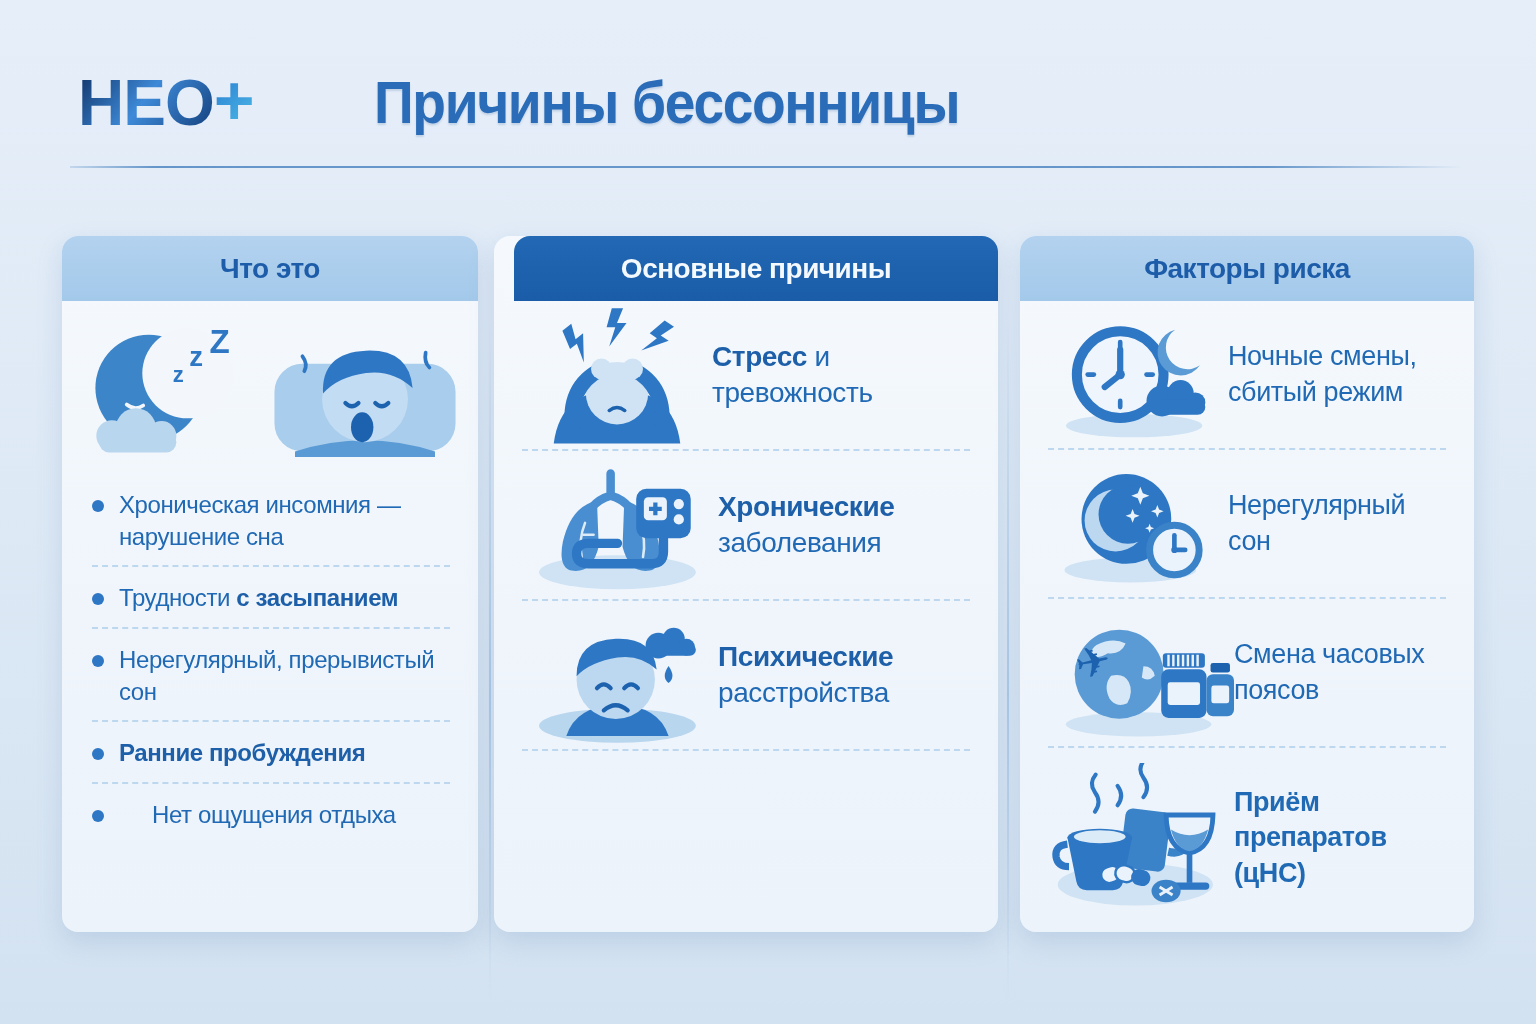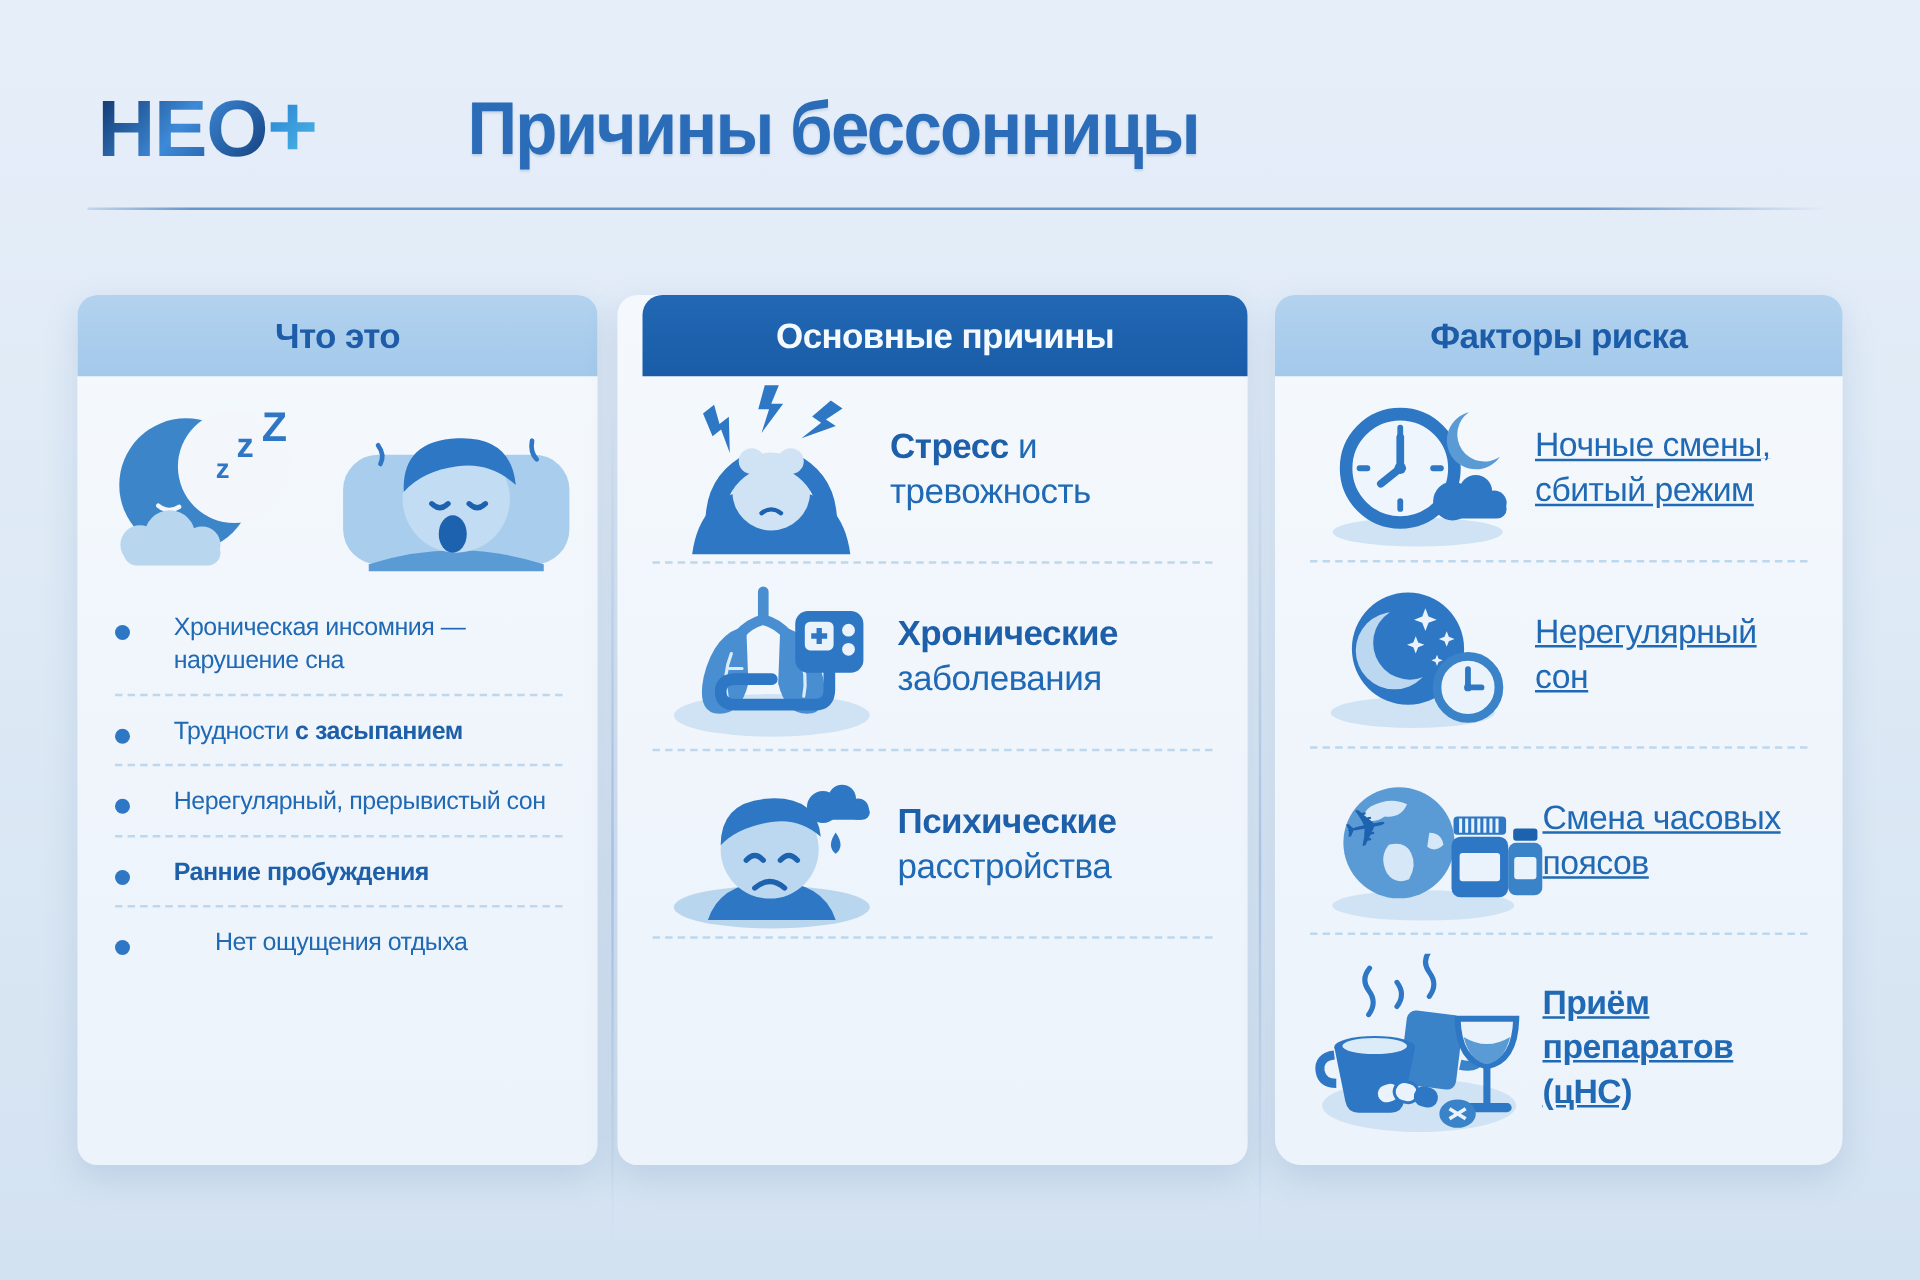--- a/index.html
+++ b/index.html
@@ -30,45 +30,45 @@
           background:linear-gradient(90deg,rgba(70,128,190,.2),rgba(70,128,190,.8) 6%,rgba(70,128,190,.8) 86%,rgba(70,128,190,0)); }
   .seam { position:absolute; width:2px; top:320px; height:680px;
           background:linear-gradient(180deg,rgba(120,170,220,0),rgba(120,170,220,.45) 55%,rgba(120,170,220,0)); }
 
   
   .card { position:absolute; top:236px; height:696px; border-radius:16px;
           background:linear-gradient(180deg,#f5f9fd 0%,#eef4fb 70%,#ecf3fa 100%);
           box-shadow:0 10px 26px rgba(90,130,180,.20); }
   #card-what   { left:62px;   width:416px; }
   #card-causes { left:494px;  width:504px; }
-  #card-risks  { left:1020px; width:454px;border-radius:21px; }
+  #card-risks  { left:1020px; width:454px; }
   .card-header { height:65px; border-radius:16px 16px 0 0; display:flex;
                  align-items:center; justify-content:center; font-size:28px;
                  font-weight:700; letter-spacing:-0.5px; }
   .hdr-light { background:linear-gradient(180deg,#b3d2ef,#a3c9ea); color:#1c5ca9; }
   .hdr-dark  { background:linear-gradient(180deg,#2268b4,#1a5ca8); color:#f4f9fd;margin-left:20px; }
 
   
   .what-icons { position:absolute; top:74px; left:0; width:100%;
                 display:flex; justify-content:center; align-items:flex-start; gap:6px; }
   .bullets { position:absolute; top:238px; left:30px; right:28px; }
   .bullet { display:flex; gap:15px; padding:15px 0 13px;
             border-bottom:2px dashed #bdd8ee; }
   .bullet:last-child { border-bottom:none;gap:48px; }
   .dot { flex:0 0 auto; width:12px; height:12px; border-radius:50%;
          background:#2e77c4; margin-top:11px; }
-  .bullet-text { font-size:20px; line-height:1.32; letter-spacing:-0.4px;
-                 white-space:pre-line; font-weight:500;margin-left:20px; }
+  .bullet-text { font-size:24px; line-height:1.32; letter-spacing:-0.4px;
+                 white-space:pre-line; font-weight:500; }
   .bullet-text b, .label b { font-weight:700; color:#1d5fa8; }
 
   
   .rows { position:absolute; top:65px; left:28px; right:28px; }
   .row { display:flex; align-items:center; border-bottom:2px dashed #bdd8ee; }
   #card-causes .row { height:150px; }
-  #card-risks  .row { height:149px;text-decoration:underline; }
+  #card-risks  .row { height:149px; }
   #card-risks  .row.tall { height:180px; border-bottom:none; }
   .icon-wrap { flex:0 0 190px; display:flex; justify-content:center; align-items:center; }
   #card-risks .icon-wrap { flex:0 0 180px; }
   .label { font-size:27px; line-height:1.3; letter-spacing:-0.4px;
            white-space:pre-line; font-weight:500; }
   #card-causes .label { font-size:28px; }
   .label .p2 { margin-top:12px; }
   .row.tall .label { font-weight:600; }
   svg { display:block; }
 </style>

